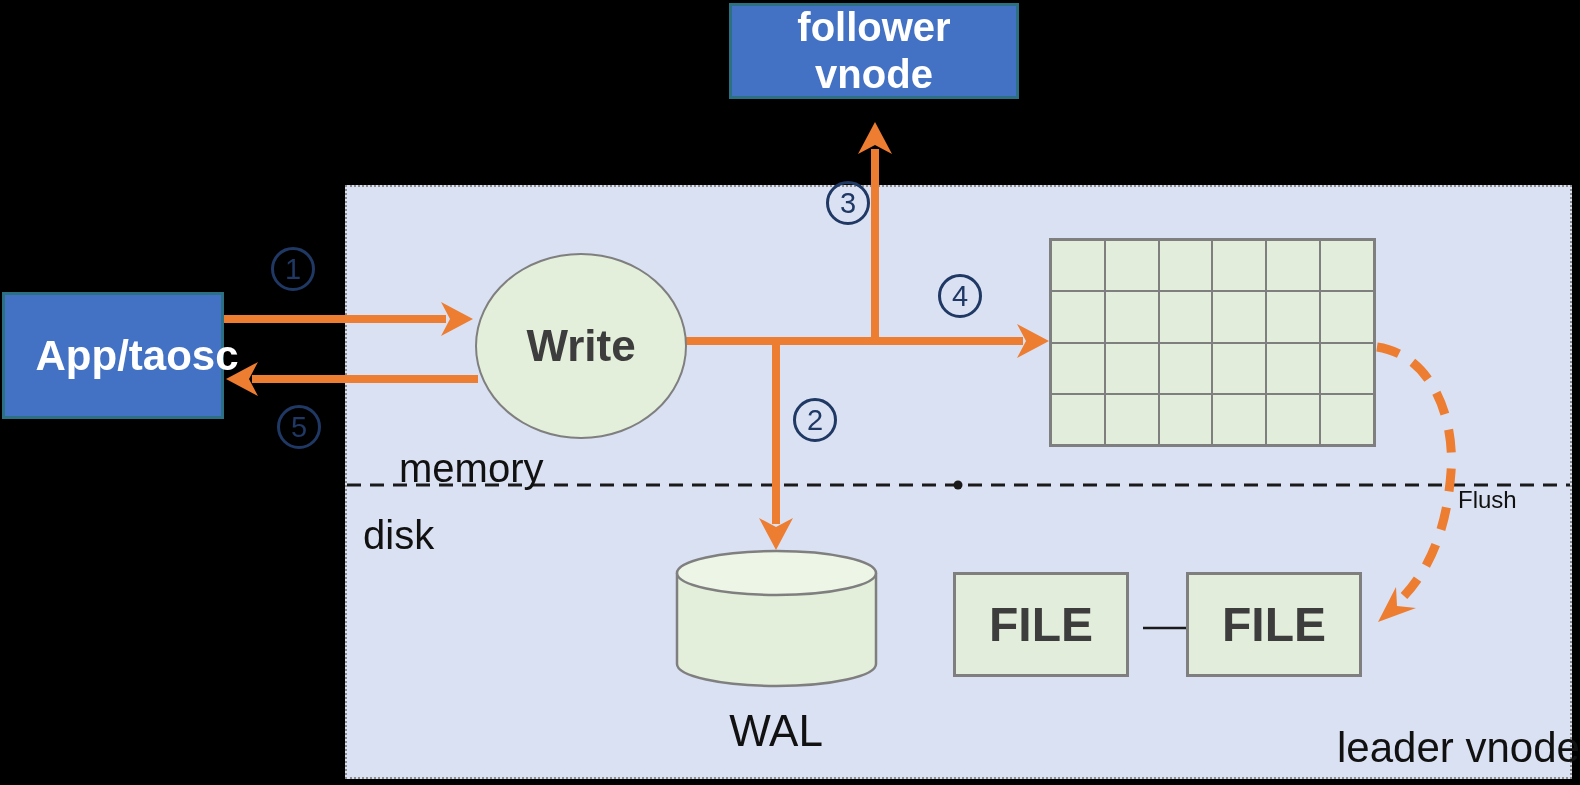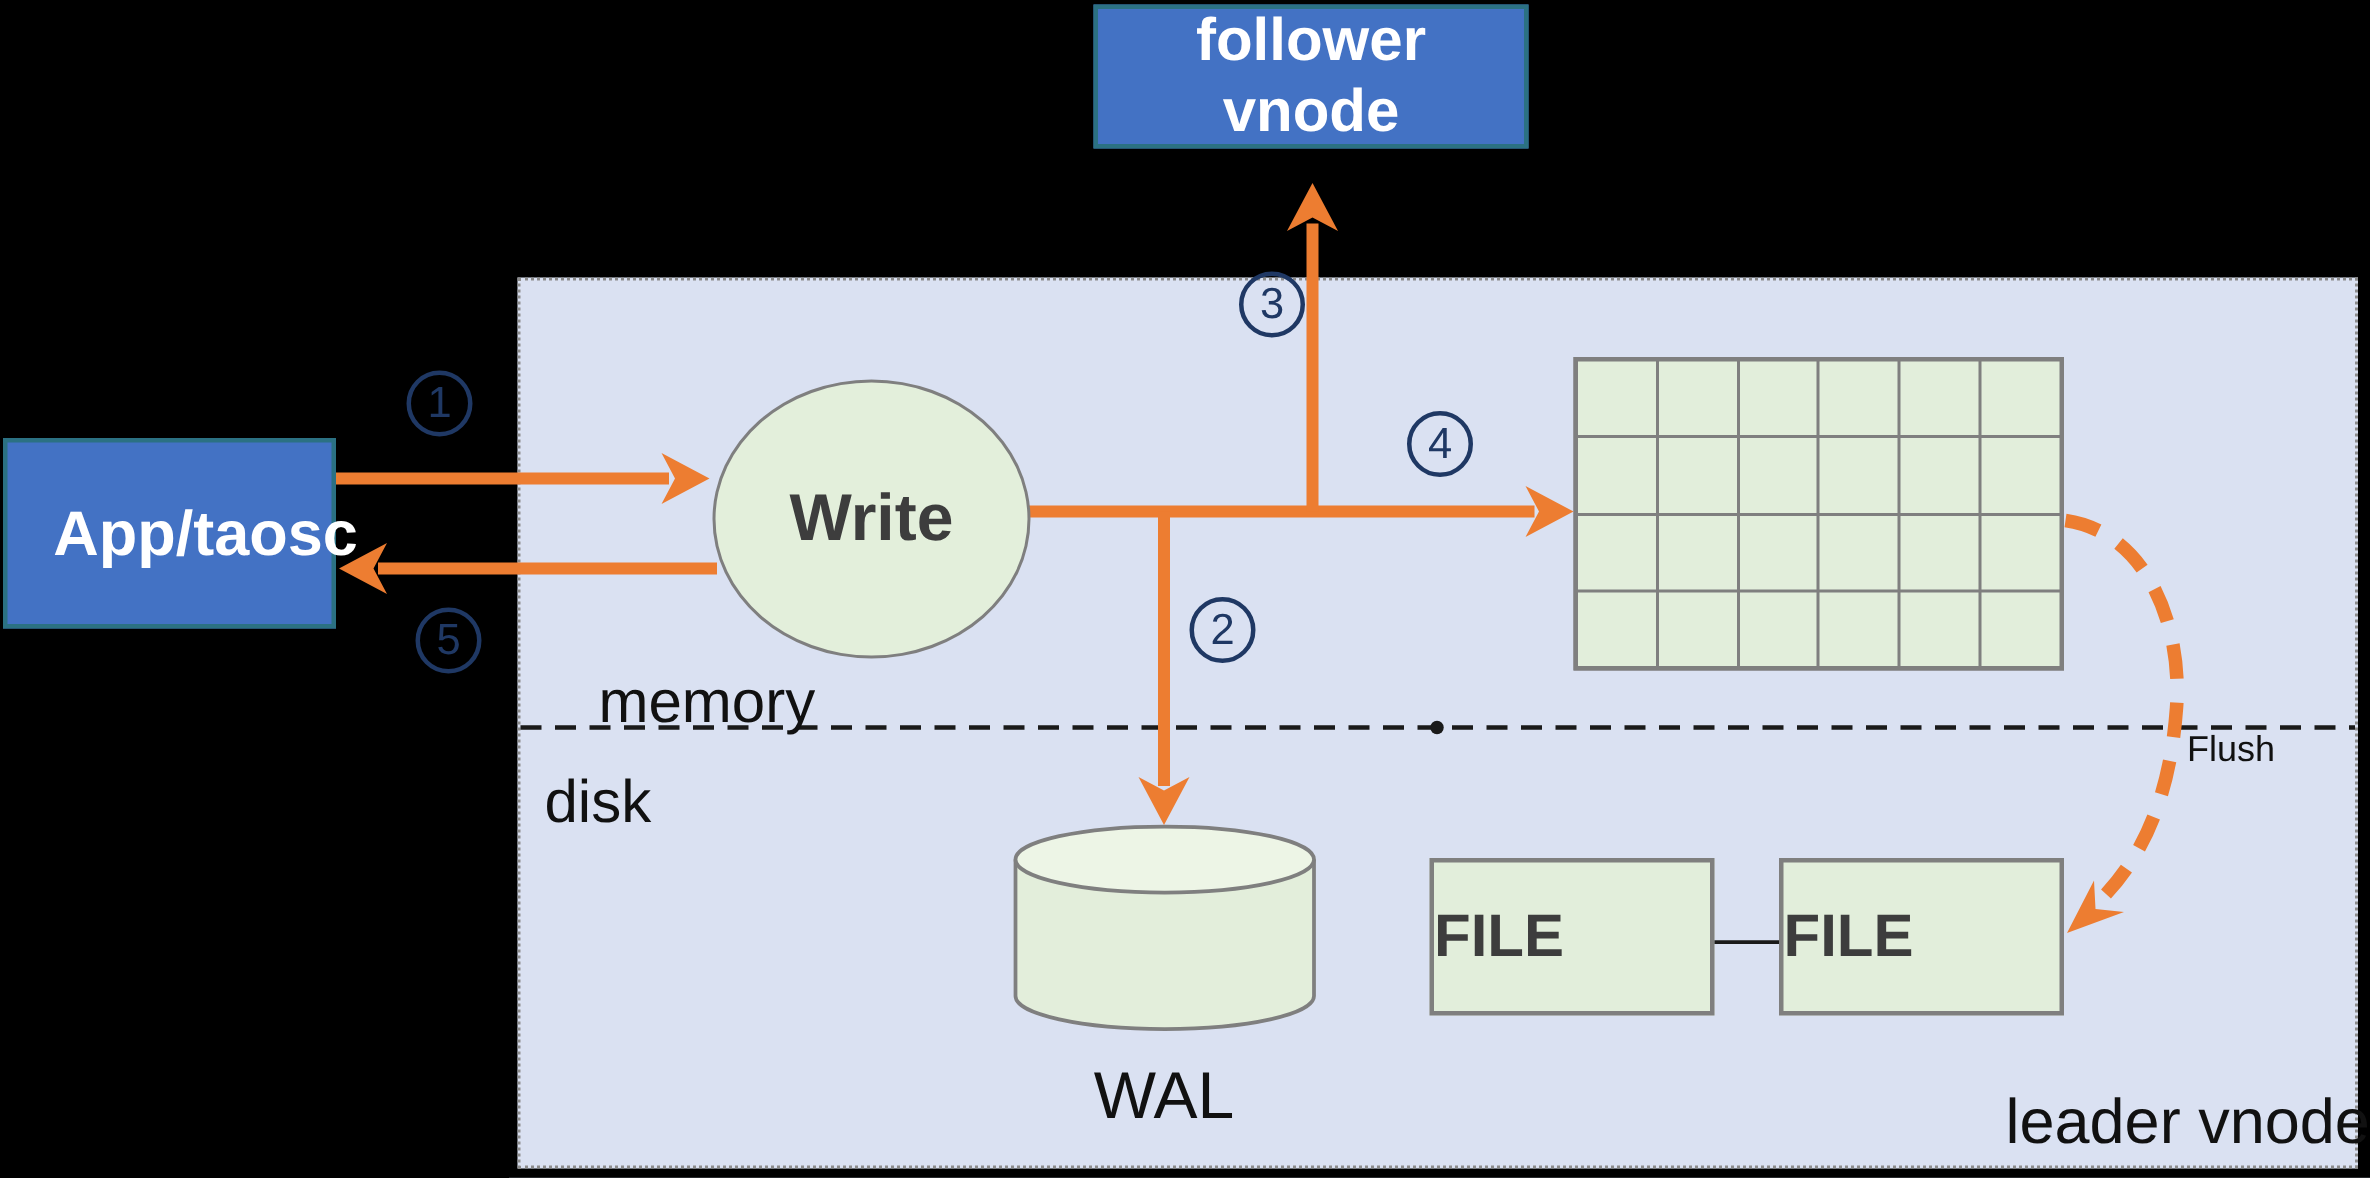--- a/index.html
+++ b/index.html
@@ -30,24 +30,24 @@
   }
   
   #memtable-grid{
     position:absolute;left:1049px;top:238px;width:327px;height:209px;box-sizing:border-box;
     border:3px solid #7f7f7f;background:#7f7f7f;
     display:grid;grid-template-columns:repeat(6,1fr);grid-template-rows:repeat(4,1fr);gap:2px;
   }
   #memtable-grid .cell{background:var(--green-cell,#e2eedb);}
   
   .file-box{
-    position:absolute;width:190px;height:105px;box-sizing:border-box;
+    position:absolute;width:176px;height:105px;box-sizing:border-box;
     background:var(--green-cell,#e2eedb);border:3px solid #7f7f7f;
-    display:flex;align-items:center;justify-content:flex-start;
-    font-size:40px;font-weight:bold;color:var(--text-dark,#3d3d3d);
+    display:flex;align-items:center;justify-content:center;
+    font-size:48px;font-weight:bold;color:var(--text-dark,#3d3d3d);
   }
   #file-box-1{left:953px;top:572px;}
   #file-box-2{left:1186px;top:572px;}
   
   .plain-label{position:absolute;color:#111;white-space:nowrap;}
   #memory-label{left:363px;top:446px;font-size:40px;margin-left:36px;}
   #disk-label{left:363px;top:491px;font-size:40px;margin-top:22px;}
   #wal-label{left:776px;top:706px;font-size:44px;transform:translateX(-50%);}
   #leader-label{left:1337px;top:724px;font-size:42px;}
   #flush-label{left:1458px;top:486px;font-size:24px;}

